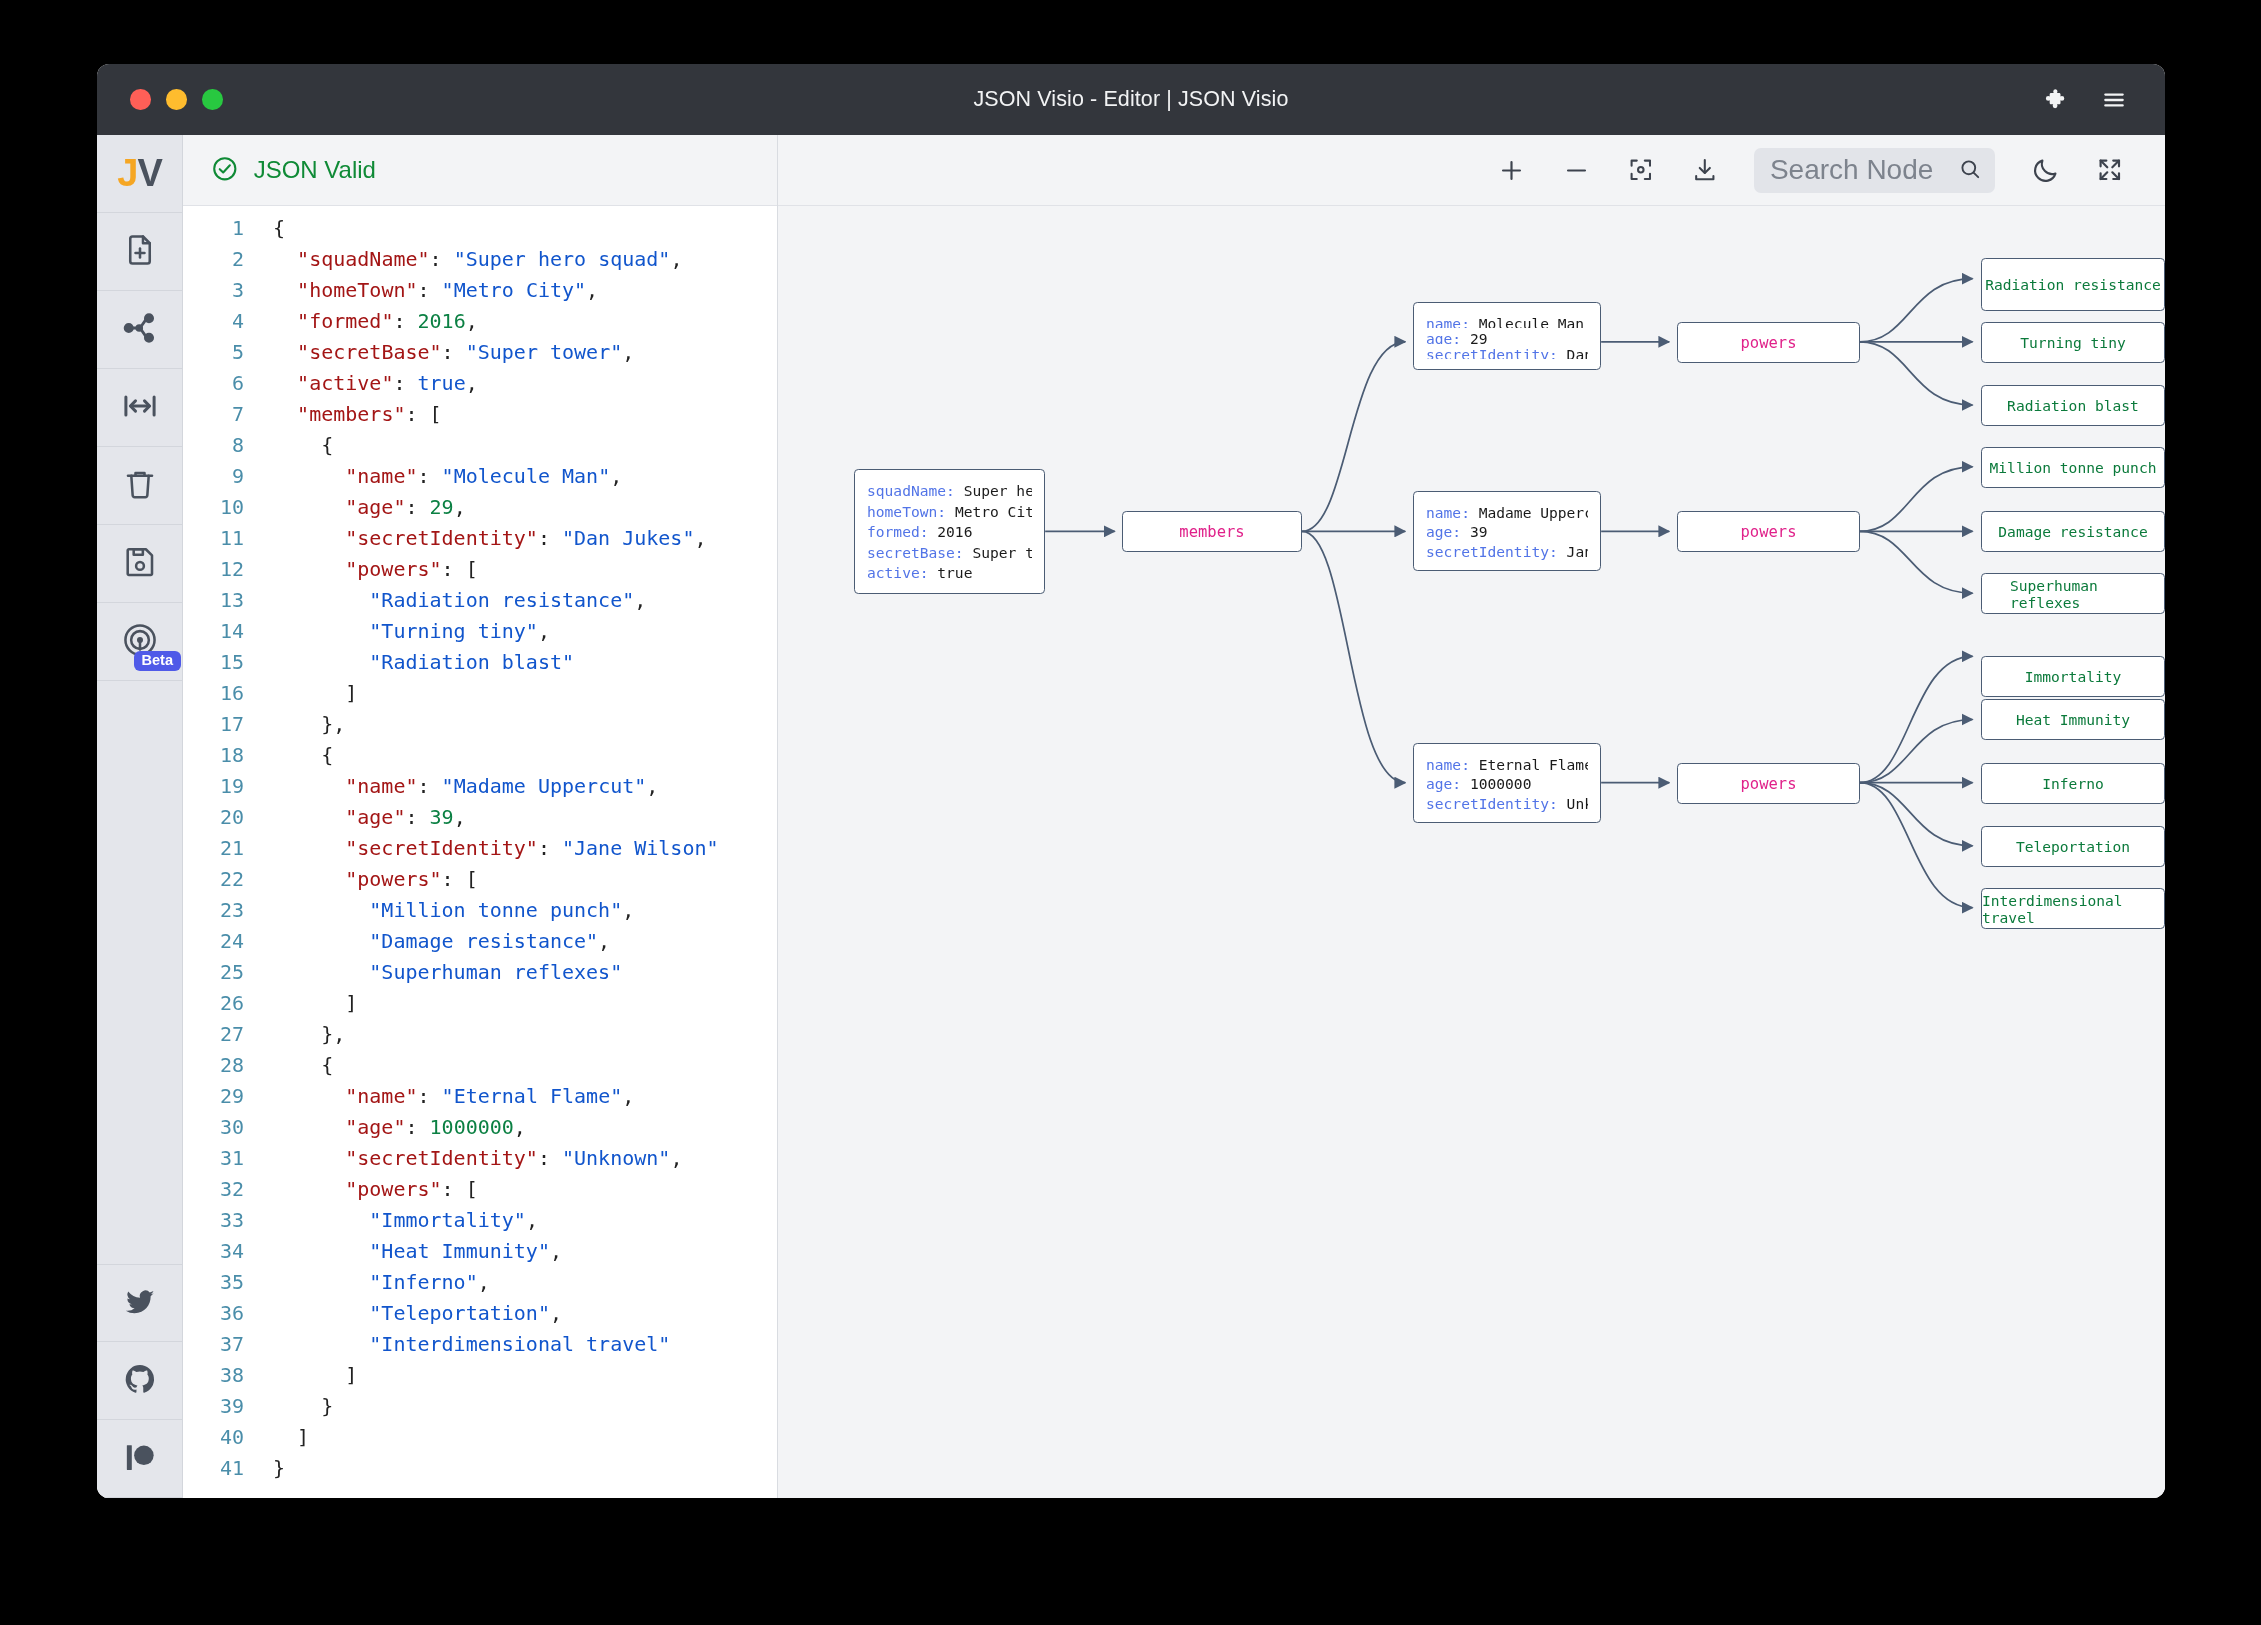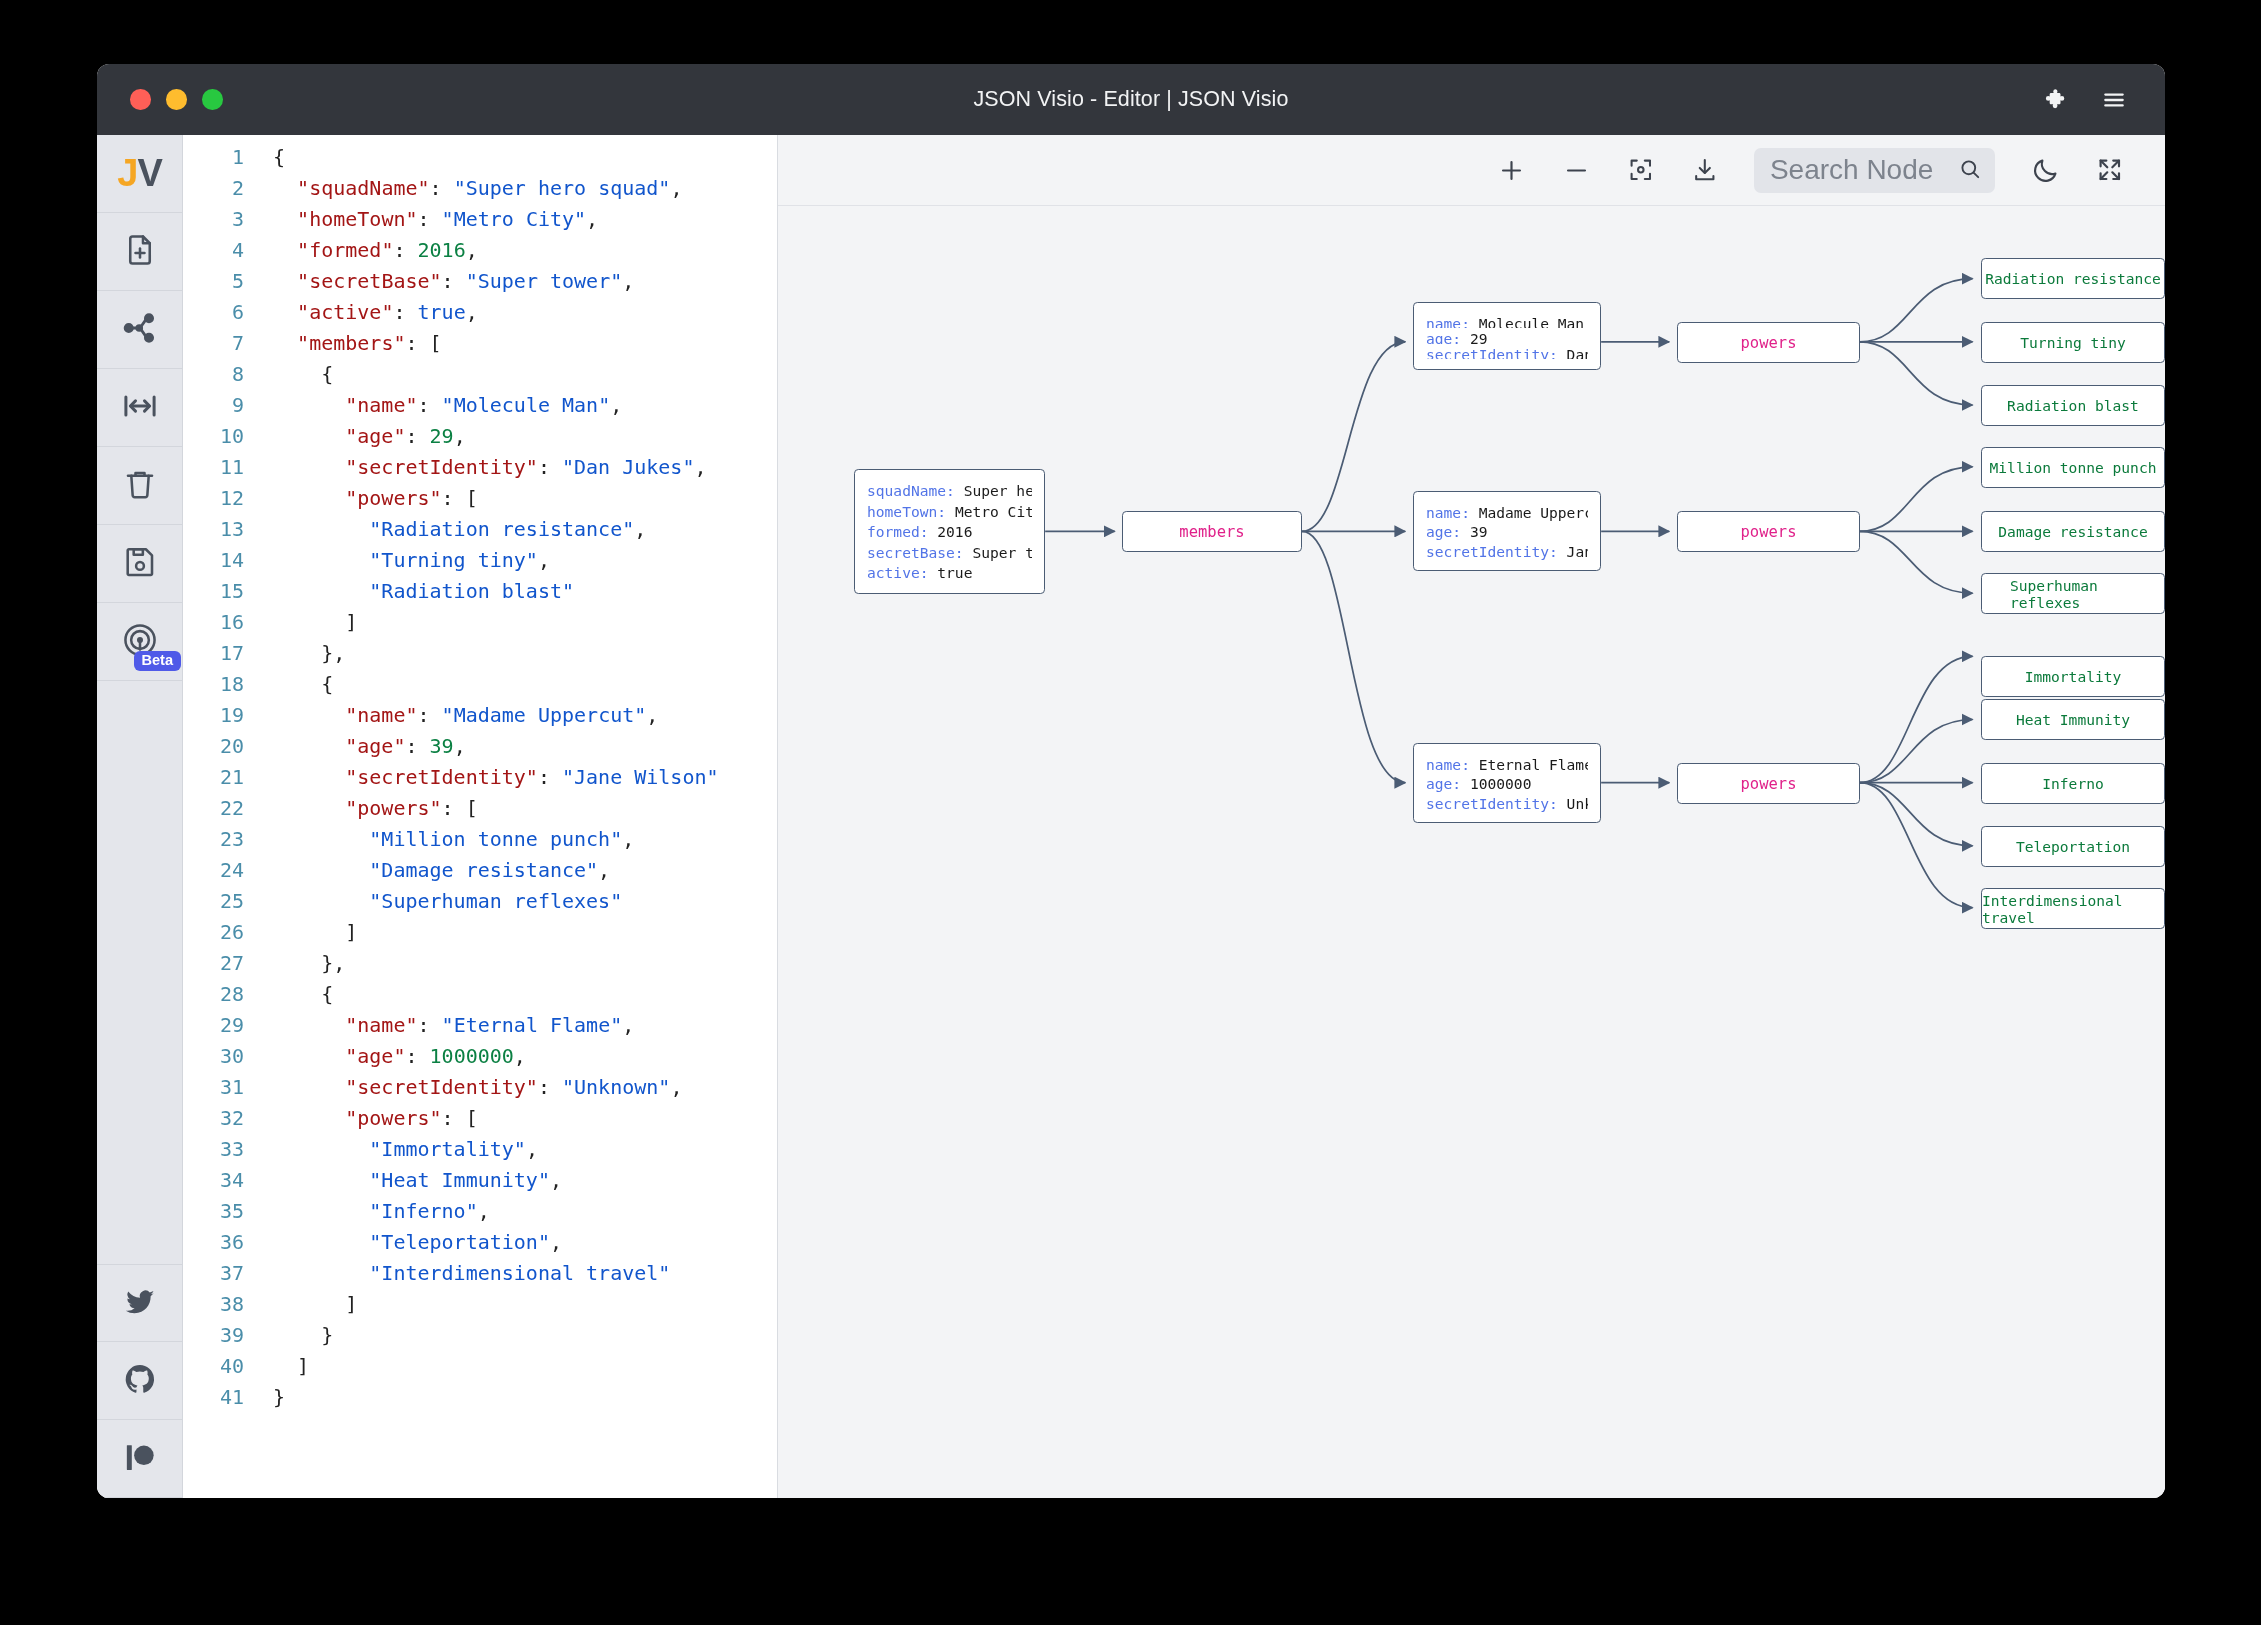--- a/index.html
+++ b/index.html
@@ -291,20 +291,29 @@
         <span>
           <svg width="33" height="33" viewBox="0 0 24 24" fill="#4a525e">
             <rect x="2.8" y="3" width="3.6" height="18" rx="0.3"></rect>
             <circle cx="15.2" cy="10.4" r="7.1"></circle>
           </svg>
         </span>
       </div>
     </div>
 
     <div class="editor">
+      <div class="editor-head">
+        <span>
+          <svg width="27.6" height="27.6" viewBox="0 0 24 24" fill="none" stroke="#0f8a36" stroke-width="1.8" stroke-linecap="round" stroke-linejoin="round">
+            <circle cx="12" cy="12" r="9.2"></circle>
+            <polyline points="7.6,12.3 10.6,15.2 16.4,8.9"></polyline>
+          </svg>
+        </span>
+        <span class="valid-text">JSON Valid</span>
+      </div>
       <div class="code-wrap">
         <div class="code" id="code-body"><div class="row"><div class="ln">1</div><div class="lc"><span></span><span class="p">{</span></div></div><div class="row"><div class="ln">2</div><div class="lc"><span>  </span><span class="k">"squadName"</span><span class="p">: </span><span class="s">"Super hero squad"</span><span class="p">,</span></div></div><div class="row"><div class="ln">3</div><div class="lc"><span>  </span><span class="k">"homeTown"</span><span class="p">: </span><span class="s">"Metro City"</span><span class="p">,</span></div></div><div class="row"><div class="ln">4</div><div class="lc"><span>  </span><span class="k">"formed"</span><span class="p">: </span><span class="n">2016</span><span class="p">,</span></div></div><div class="row"><div class="ln">5</div><div class="lc"><span>  </span><span class="k">"secretBase"</span><span class="p">: </span><span class="s">"Super tower"</span><span class="p">,</span></div></div><div class="row"><div class="ln">6</div><div class="lc"><span>  </span><span class="k">"active"</span><span class="p">: </span><span class="b">true</span><span class="p">,</span></div></div><div class="row"><div class="ln">7</div><div class="lc"><span>  </span><span class="k">"members"</span><span class="p">: [</span></div></div><div class="row"><div class="ln">8</div><div class="lc"><span>    </span><span class="p">{</span></div></div><div class="row"><div class="ln">9</div><div class="lc"><span>      </span><span class="k">"name"</span><span class="p">: </span><span class="s">"Molecule Man"</span><span class="p">,</span></div></div><div class="row"><div class="ln">10</div><div class="lc"><span>      </span><span class="k">"age"</span><span class="p">: </span><span class="n">29</span><span class="p">,</span></div></div><div class="row"><div class="ln">11</div><div class="lc"><span>      </span><span class="k">"secretIdentity"</span><span class="p">: </span><span class="s">"Dan Jukes"</span><span class="p">,</span></div></div><div class="row"><div class="ln">12</div><div class="lc"><span>      </span><span class="k">"powers"</span><span class="p">: [</span></div></div><div class="row"><div class="ln">13</div><div class="lc"><span>        </span><span class="s">"Radiation resistance"</span><span class="p">,</span></div></div><div class="row"><div class="ln">14</div><div class="lc"><span>        </span><span class="s">"Turning tiny"</span><span class="p">,</span></div></div><div class="row"><div class="ln">15</div><div class="lc"><span>        </span><span class="s">"Radiation blast"</span></div></div><div class="row"><div class="ln">16</div><div class="lc"><span>      </span><span class="p">]</span></div></div><div class="row"><div class="ln">17</div><div class="lc"><span>    </span><span class="p">},</span></div></div><div class="row"><div class="ln">18</div><div class="lc"><span>    </span><span class="p">{</span></div></div><div class="row"><div class="ln">19</div><div class="lc"><span>      </span><span class="k">"name"</span><span class="p">: </span><span class="s">"Madame Uppercut"</span><span class="p">,</span></div></div><div class="row"><div class="ln">20</div><div class="lc"><span>      </span><span class="k">"age"</span><span class="p">: </span><span class="n">39</span><span class="p">,</span></div></div><div class="row"><div class="ln">21</div><div class="lc"><span>      </span><span class="k">"secretIdentity"</span><span class="p">: </span><span class="s">"Jane Wilson"</span></div></div><div class="row"><div class="ln">22</div><div class="lc"><span>      </span><span class="k">"powers"</span><span class="p">: [</span></div></div><div class="row"><div class="ln">23</div><div class="lc"><span>        </span><span class="s">"Million tonne punch"</span><span class="p">,</span></div></div><div class="row"><div class="ln">24</div><div class="lc"><span>        </span><span class="s">"Damage resistance"</span><span class="p">,</span></div></div><div class="row"><div class="ln">25</div><div class="lc"><span>        </span><span class="s">"Superhuman reflexes"</span></div></div><div class="row"><div class="ln">26</div><div class="lc"><span>      </span><span class="p">]</span></div></div><div class="row"><div class="ln">27</div><div class="lc"><span>    </span><span class="p">},</span></div></div><div class="row"><div class="ln">28</div><div class="lc"><span>    </span><span class="p">{</span></div></div><div class="row"><div class="ln">29</div><div class="lc"><span>      </span><span class="k">"name"</span><span class="p">: </span><span class="s">"Eternal Flame"</span><span class="p">,</span></div></div><div class="row"><div class="ln">30</div><div class="lc"><span>      </span><span class="k">"age"</span><span class="p">: </span><span class="n">1000000</span><span class="p">,</span></div></div><div class="row"><div class="ln">31</div><div class="lc"><span>      </span><span class="k">"secretIdentity"</span><span class="p">: </span><span class="s">"Unknown"</span><span class="p">,</span></div></div><div class="row"><div class="ln">32</div><div class="lc"><span>      </span><span class="k">"powers"</span><span class="p">: [</span></div></div><div class="row"><div class="ln">33</div><div class="lc"><span>        </span><span class="s">"Immortality"</span><span class="p">,</span></div></div><div class="row"><div class="ln">34</div><div class="lc"><span>        </span><span class="s">"Heat Immunity"</span><span class="p">,</span></div></div><div class="row"><div class="ln">35</div><div class="lc"><span>        </span><span class="s">"Inferno"</span><span class="p">,</span></div></div><div class="row"><div class="ln">36</div><div class="lc"><span>        </span><span class="s">"Teleportation"</span><span class="p">,</span></div></div><div class="row"><div class="ln">37</div><div class="lc"><span>        </span><span class="s">"Interdimensional travel"</span></div></div><div class="row"><div class="ln">38</div><div class="lc"><span>      </span><span class="p">]</span></div></div><div class="row"><div class="ln">39</div><div class="lc"><span>    </span><span class="p">}</span></div></div><div class="row"><div class="ln">40</div><div class="lc"><span>  </span><span class="p">]</span></div></div><div class="row"><div class="ln">41</div><div class="lc"><span></span><span class="p">}</span></div></div></div>
       </div>
     </div>
 
     <div class="graph-pane">
       <div class="graph-toolbar">
         <span class="tool">
           <svg width="29" height="29" viewBox="0 0 24 24" stroke="#3d434e" stroke-width="1.8" stroke-linecap="round">
             <line x1="12" y1="5" x2="12" y2="19"></line>
@@ -404,21 +413,21 @@
             <div class="line"><span class="nk">secretIdentity: </span><span>Jane …</span></div>
           </div>
           <div class="node obj" style="left: 635px; top: 537px; width: 188px; height: 80px;">
             <div class="line"><span class="nk">name: </span><span>Eternal Flame</span></div>
             <div class="line"><span class="nk">age: </span><span>1000000</span></div>
             <div class="line"><span class="nk">secretIdentity: </span><span>Unkno…</span></div>
           </div>
           <div class="node prop" style="left: 899px; top: 116px; width: 183px; height: 41px;">powers</div>
           <div class="node prop" style="left: 899px; top: 305px; width: 183px; height: 41px;">powers</div>
           <div class="node prop" style="left: 899px; top: 557px; width: 183px; height: 41px;">powers</div>
-          <div class="node leaf" style="left: 1203px; top: 52px; width: 184px; height: 41px;">Radiation resistance</div>
+          <div class="node leaf" style="left: 1203px; top: 52px; width: 184px; height: 53px;">Radiation resistance</div>
           <div class="node leaf" style="left: 1203px; top: 116px; width: 184px; height: 41px;">Turning tiny</div>
           <div class="node leaf" style="left: 1203px; top: 179px; width: 184px; height: 41px;">Radiation blast</div>
           <div class="node leaf" style="left: 1203px; top: 241px; width: 184px; height: 41px;">Million tonne punch</div>
           <div class="node leaf" style="left: 1203px; top: 305px; width: 184px; height: 41px;">Damage resistance</div>
           <div class="node leaf" style="left: 1203px; top: 367px; width: 184px; height: 41px; padding-left: 28px;">Superhuman reflexes</div>
           <div class="node leaf" style="left: 1203px; top: 450px; width: 184px; height: 41px;">Immortality</div>
           <div class="node leaf" style="left: 1203px; top: 493px; width: 184px; height: 41px;">Heat Immunity</div>
           <div class="node leaf" style="left: 1203px; top: 557px; width: 184px; height: 41px;">Inferno</div>
           <div class="node leaf" style="left: 1203px; top: 620px; width: 184px; height: 41px;">Teleportation</div>
           <div class="node leaf" style="left: 1203px; top: 682px; width: 184px; height: 41px;">Interdimensional travel</div>

